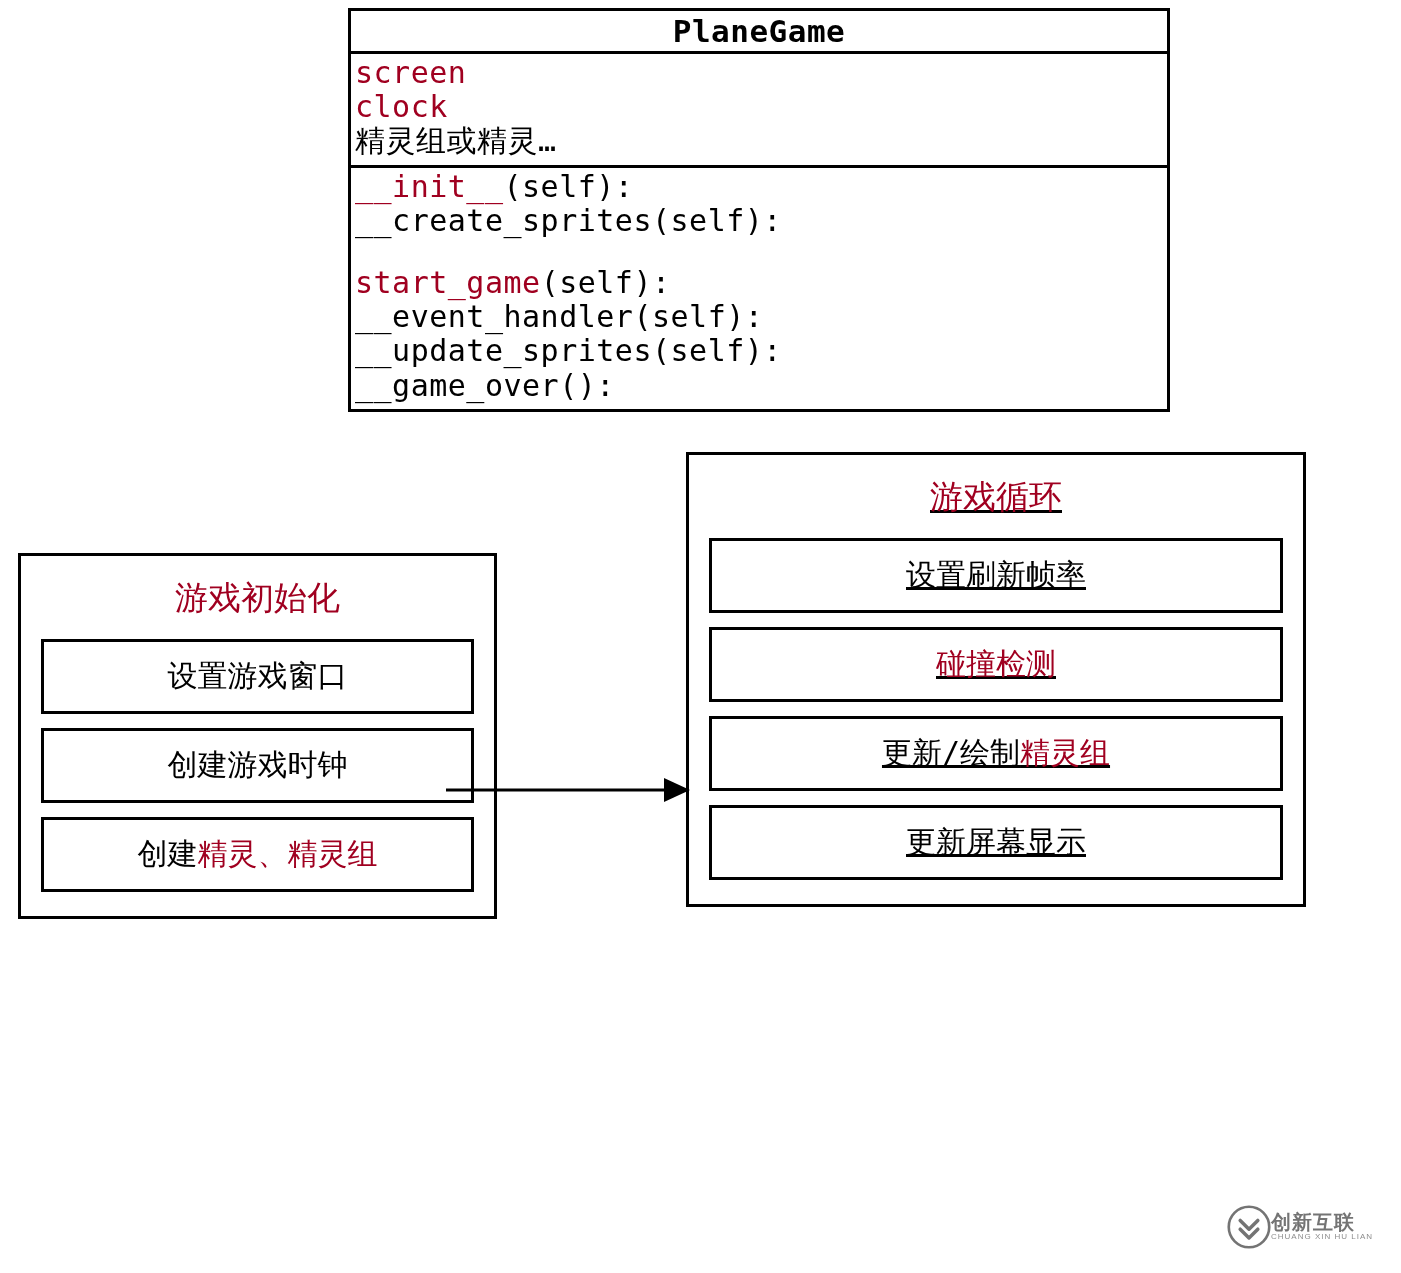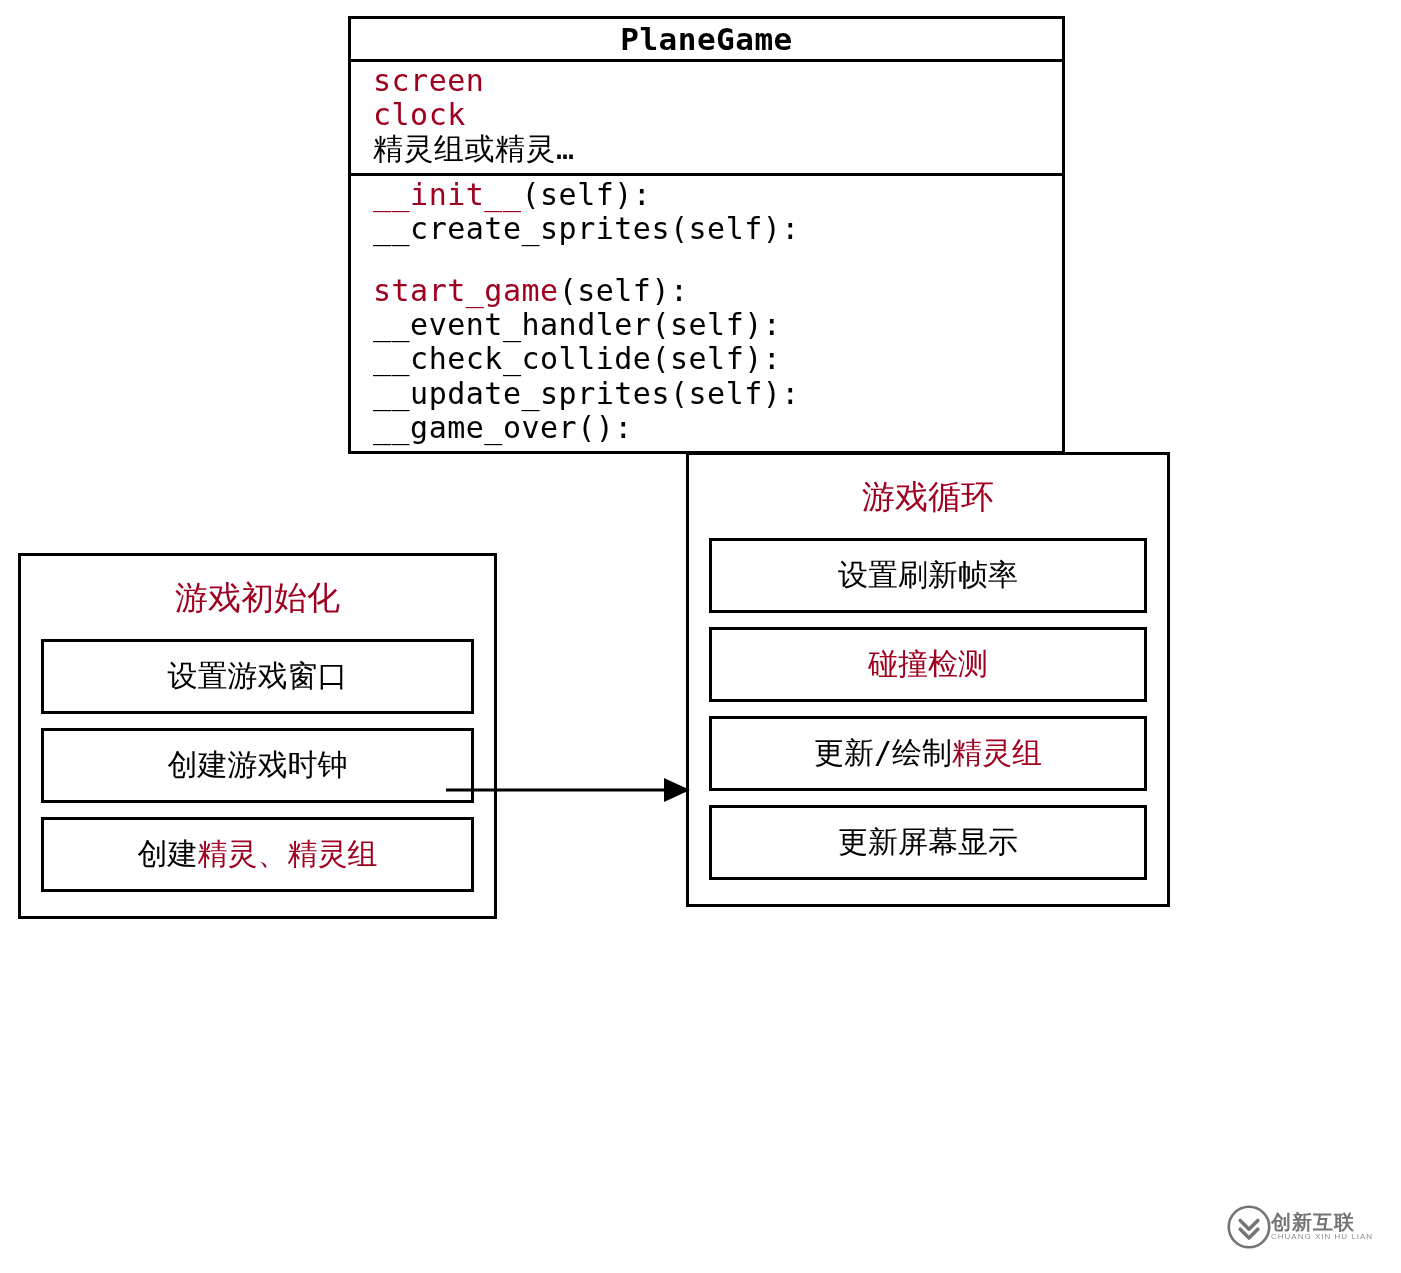--- a/index.html
+++ b/index.html
@@ -3,31 +3,31 @@
   <meta charset="utf-8">
   <style>
     * { box-sizing: border-box; }
     body {
       margin: 0; padding: 0; background: #fff;
       font-family: "PingFang SC","Hiragino Sans GB","Microsoft YaHei",Menlo,Consolas,monospace;
       width: 1401px; height: 1273px; position: relative; overflow: hidden;
     }
     .mono { font-family: Menlo,Consolas,"DejaVu Sans Mono",monospace; letter-spacing: .5px; }
     .red { color: #a00020; }
-    .uml { position:absolute; left:348px; top:16px; width:717px; border:3px solid #000; background:#fff; }
+    .uml { position:absolute; left:348px; top:8px; width:822px; border:3px solid #000; background:#fff; }
     .uml-title { text-align:center; font-weight:700; font-size:31px; padding:2px 0 2px 0; border-bottom:3px solid #000; }
-    .uml-sec { padding:2px 12px 6px 22px; font-size:30px; line-height:1.14; }
+    .uml-sec { padding:2px 12px 6px 4px; font-size:30px; line-height:1.14; }
     .sep { border-top:3px solid #000; }
     .spacer { height:28px; }
     .flow-box { position:absolute; border:3px solid #000; background:#fff; padding:20px 20px 24px 20px; }
     .flow-title { text-align:center; font-size:33px; font-weight:400; margin-bottom:18px; }
     .step { border:3px solid #000; text-align:center; font-size:30px; padding:14px 0; margin-bottom:14px; }
     .step:last-child { margin-bottom:0; }
     #init-box { left:18px; top:553px; width:479px; }
-    #loop-box { left:686px; top:452px; width:484px; }
+    #loop-box { left:686px; top:452px; width:620px;text-decoration:underline; }
     .watermark { position:absolute; right:28px; bottom:24px; display:flex; align-items:center; gap:0; opacity:.68; }
     .wm-logo { width:44px; height:44px; }
     .wm-text { font-family:"Microsoft YaHei","PingFang SC",sans-serif; line-height:1.05; letter-spacing:1px; }
     .wm-main { font-size:20px; color:#333; font-weight:700; }
     .wm-sub  { font-size:8px; color:#555; }
     #arrow { position:absolute; left:446px; top:770px; }
   </style>
 </head>
 <body>
 
@@ -37,21 +37,20 @@
     <div><span class="red">screen</span></div>
     <div><span class="red">clock</span></div>
     <div>精灵组或精灵…</div>
   </div>
   <div class="uml-sec mono sep">
     <div><span class="red">__init__</span><span>(self):</span></div>
     <div>__create_sprites(self):</div>
     <div class="spacer"></div>
     <div><span class="red">start_game</span><span>(self):</span></div>
     <div>__event_handler(self):</div>
-    <div>__check_collide(self):</div>
     <div>__update_sprites(self):</div>
     <div>__game_over():</div>
   </div>
 </div>
 
 <div id="init-box" class="flow-box">
   <div class="flow-title red">游戏初始化</div>
   <div class="step">设置游戏窗口</div>
   <div class="step">创建游戏时钟</div>
   <div class="step">

